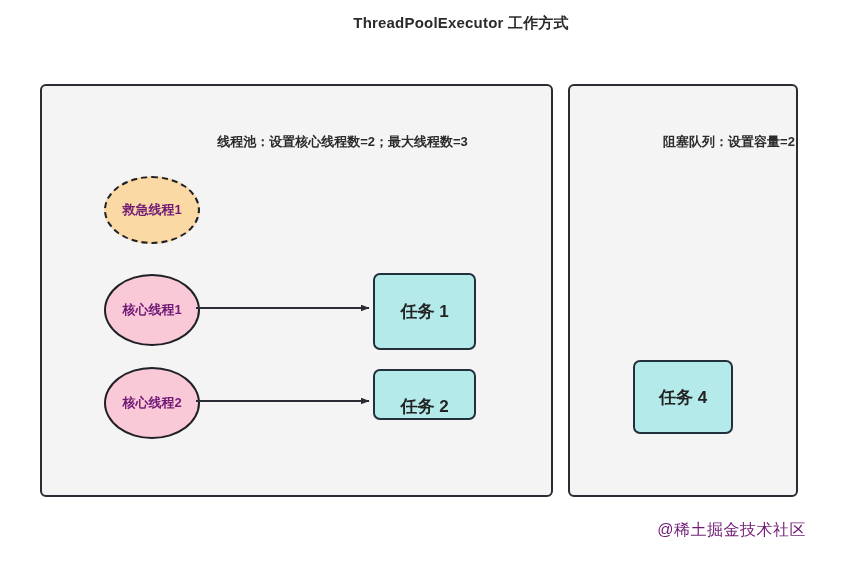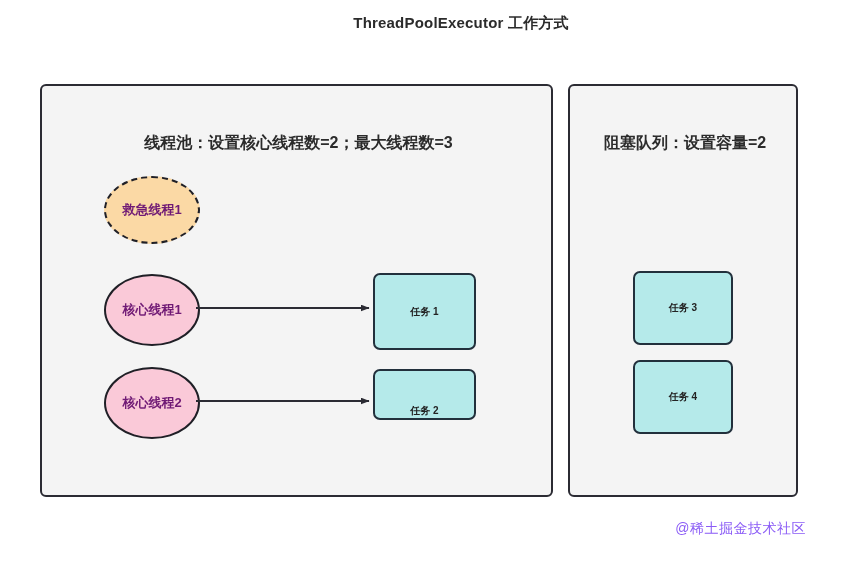--- a/index.html
+++ b/index.html
@@ -44,25 +44,26 @@
   }
   #queue-panel {
     left: 568px;
     top: 84px;
     width: 230px;
     height: 413px;
   }
 
   .panel-label {
     position: absolute;
-    font-size: 16px;
+    font-size: 13px;
     font-weight: bold;
     color: #2b2b2b;
     white-space: nowrap;
     text-align: center;
+    padding-left: 44px;
   }
   #pool-label {
     left: 0;
     top: 47px;
     width: 513px;
   }
   #queue-label {
     left: 0;
     top: 47px;
     width: 230px;
@@ -112,21 +113,21 @@
   
   .task-box {
     position: absolute;
     display: flex;
     align-items: center;
     justify-content: center;
     background: #b5eaea;
     border: 2.4px solid #22303c;
     border-radius: 7px;
     box-sizing: border-box;
-    font-size: 10px;
+    font-size: 17px;
     font-weight: bold;
     color: #232323;
     white-space: nowrap;
   }
   #task-1 {
     left: 331px;  
     top: 187px;
     width: 103px;
     height: 77px;
   }
@@ -158,22 +159,22 @@
     width: 842px;
     height: 561px;
     pointer-events: none;
   }
 
   
   #watermark {
     position: absolute;
     right: 36px;
     top: 520px;
-    font-size: 14px;
-    color: #8b5cf6;
+    font-size: 16px;
+    color: #701a75;
     white-space: nowrap;
     letter-spacing: 0.5px;
     margin-left: 44px;
   }
 </style>
 </head>
 <body>
 
 <div id="diagram-title">ThreadPoolExecutor 工作方式</div>
 
@@ -200,23 +201,20 @@
   <div class="task-box" id="task-2">
     <span>任务 2</span>
   </div>
 
 </div>
 
 <div class="panel" id="queue-panel">
 
   <div class="panel-label" id="queue-label">阻塞队列：设置容量=2</div>
 
-  <div class="task-box" id="task-3">
-    <span>任务 3</span>
-  </div>
 
   <div class="task-box" id="task-4">
     <span>任务 4</span>
   </div>
 
 </div>
 
 <svg id="arrow-layer" viewBox="0 0 842 561">
   <defs>
     <marker id="arrowhead" markerWidth="9" markerHeight="7" refX="8.4" refY="3.5" orient="auto" markerUnits="userSpaceOnUse">

